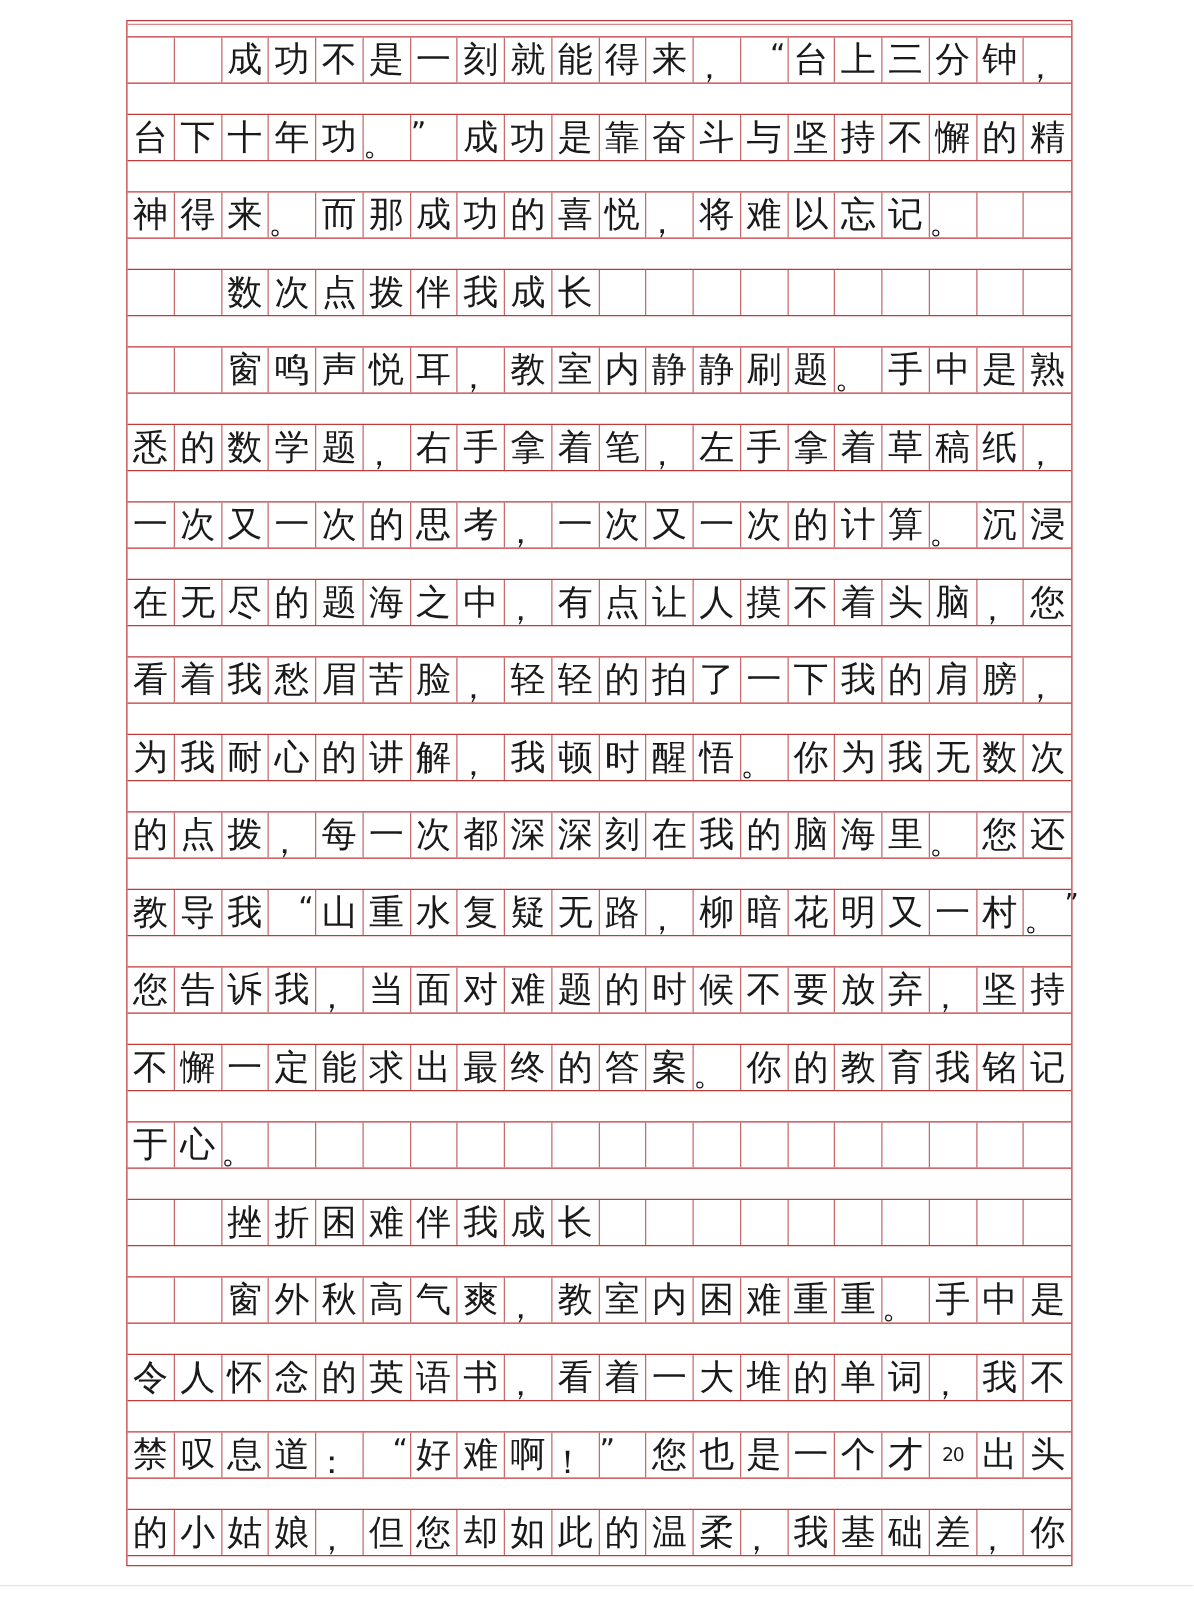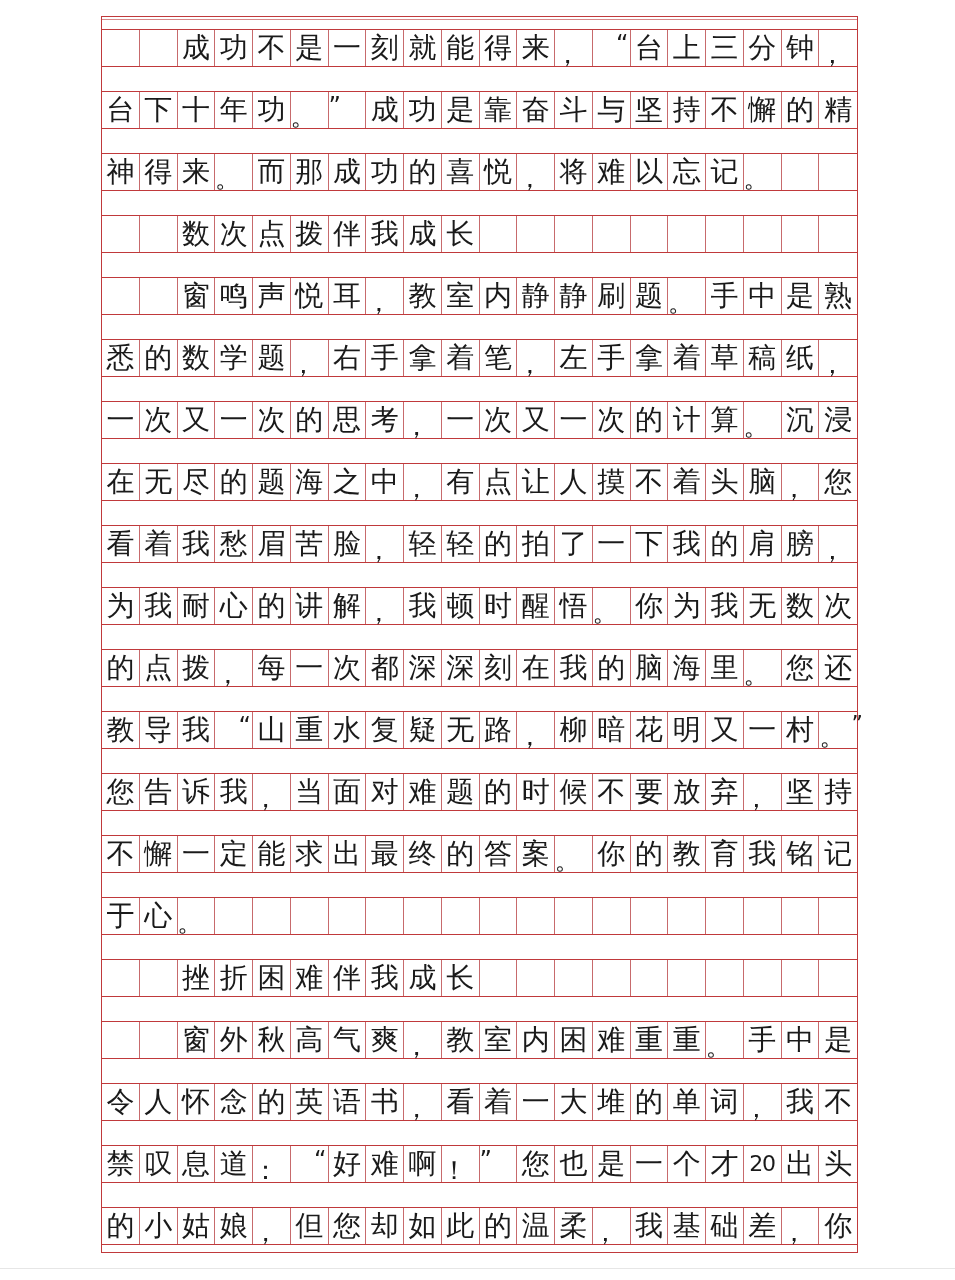--- a/index.html
+++ b/index.html
@@ -25,21 +25,21 @@
     border-right: 1px solid #c76a6c; position: relative;
     display: flex; align-items: center; justify-content: center;
     font-size: 28px; line-height: 1; color: #1a1a1a;
   }
   .cell:last-child { border-right: none; }
   .cell .ch { display: block; }
   .cell.punct .ch { font-size: 26px; transform: translate(-6px, 6px); }
   .cell.open-q .ch { position: absolute; right: 1px; top: 2px; font-size: 24px; }
   .cell.close-q .ch { position: absolute; left: 0px; top: 2px; font-size: 24px; }
   .cell .ex { position: absolute; right: -6px; top: 1px; font-size: 22px; }
-  .cell.num .ch { font-size: 22px; letter-spacing: -1px; }
+  .cell.num .ch { font-size: 15px; letter-spacing: -1px; }
   .footer-line {
     position: absolute; left: 0; top: 1268px; width: 955px; height: 1px; background: #e6e6e6;
   }
 </style>
 </head>
 <body>
 
 <div class="paper" id="paper">
     <div class="row" style="top: 12px;">
       <div class="cell">

